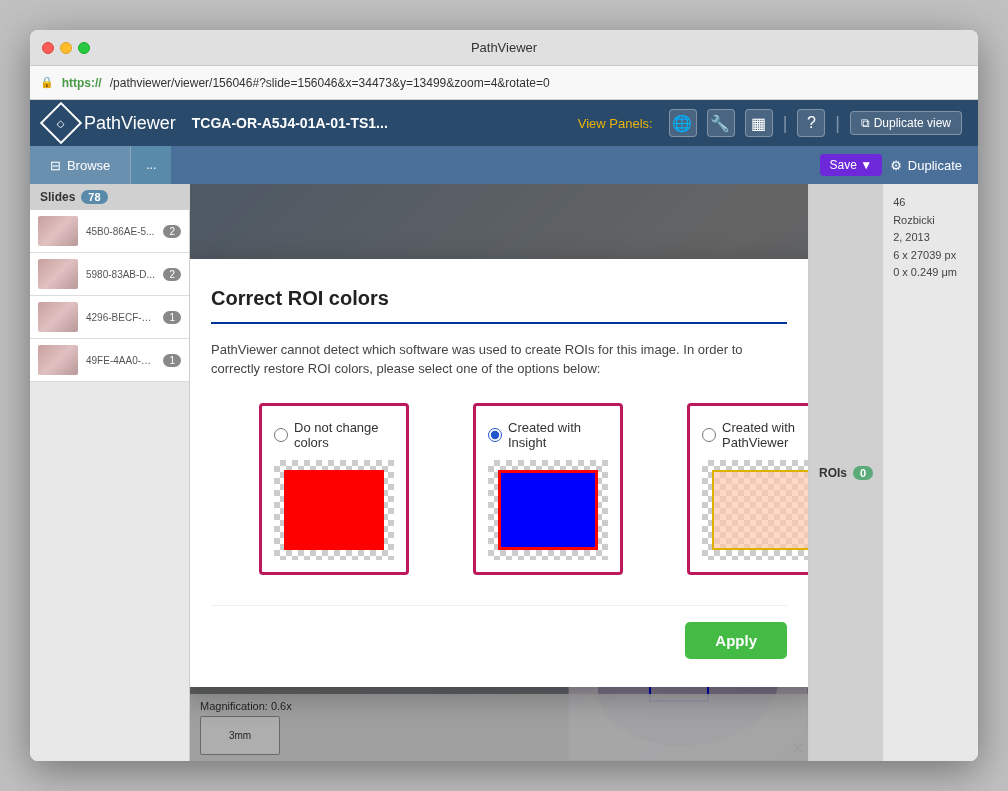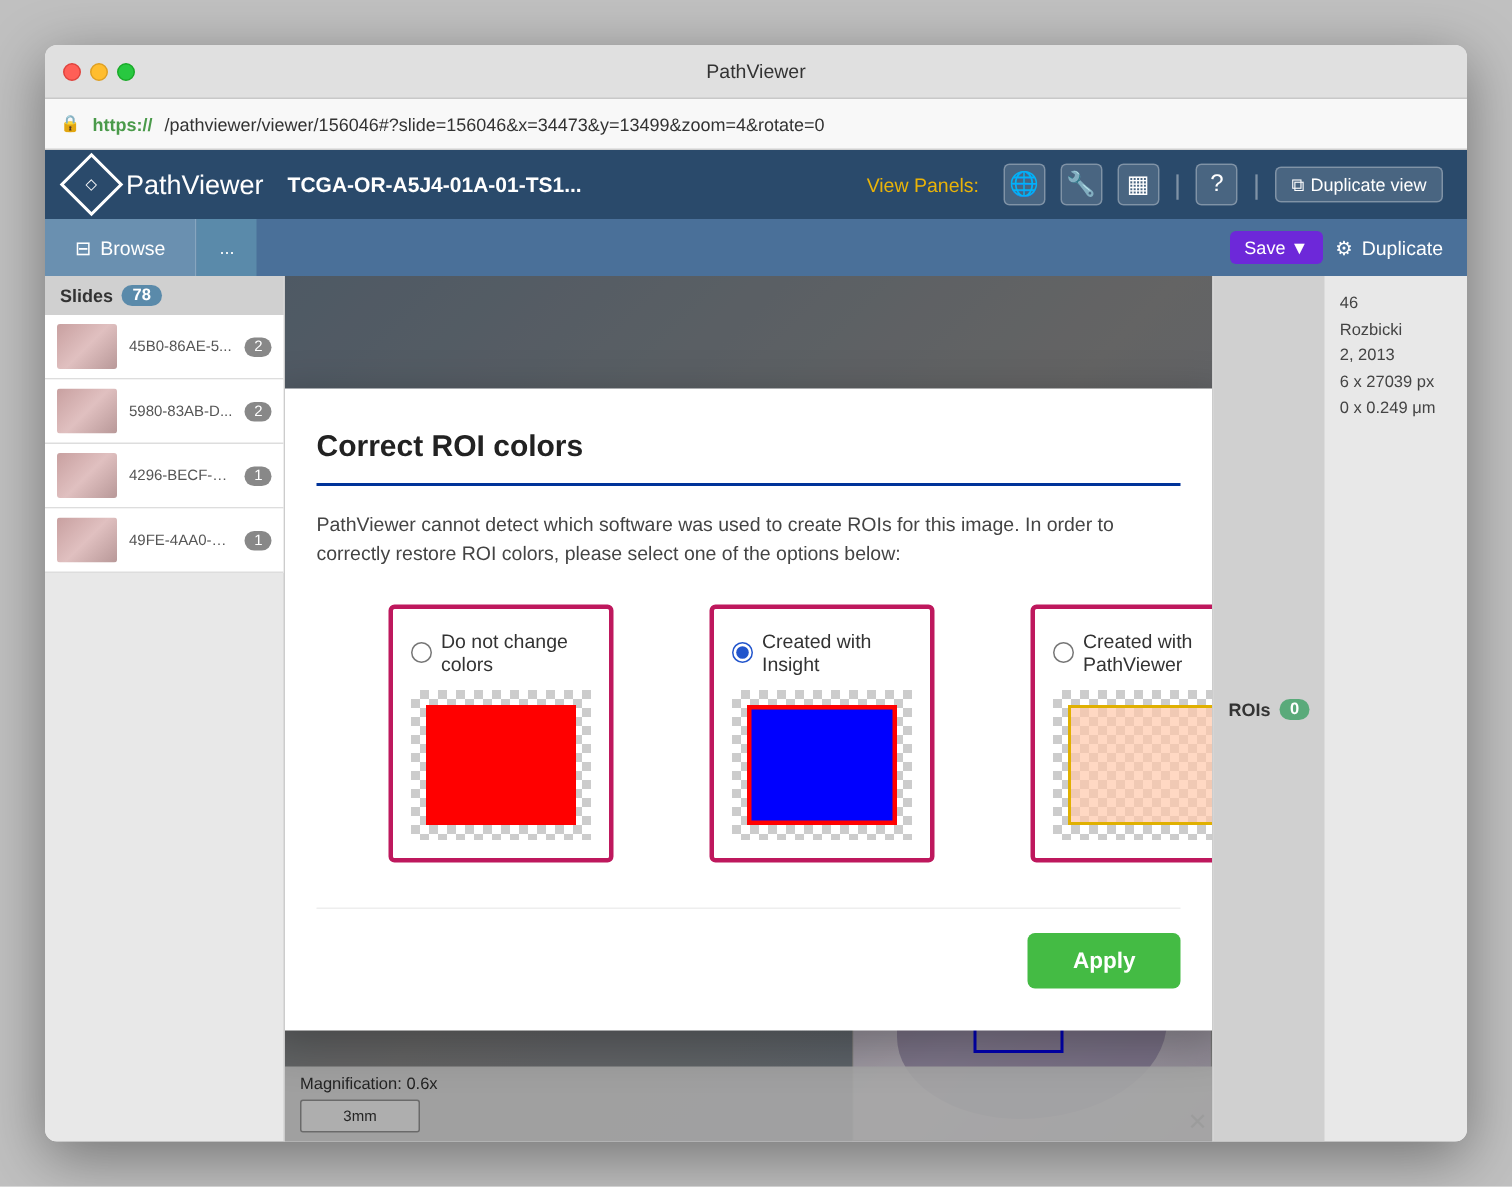--- a/index.html
+++ b/index.html
@@ -366,21 +366,21 @@
     }
 
     .magnification {
       font-size: 11px;
       color: #333;
       margin-bottom: 4px;
     }
 
     .scale-bar {
       width: 80px;
-      height: 22px;
+      height: 39px;
       border: 1px solid #999;
       background: rgba(255,255,255,0.8);
       display: flex;
       align-items: center;
       justify-content: center;
       font-size: 10px;
       color: #333;
       border-radius: 2px;
     }
 

